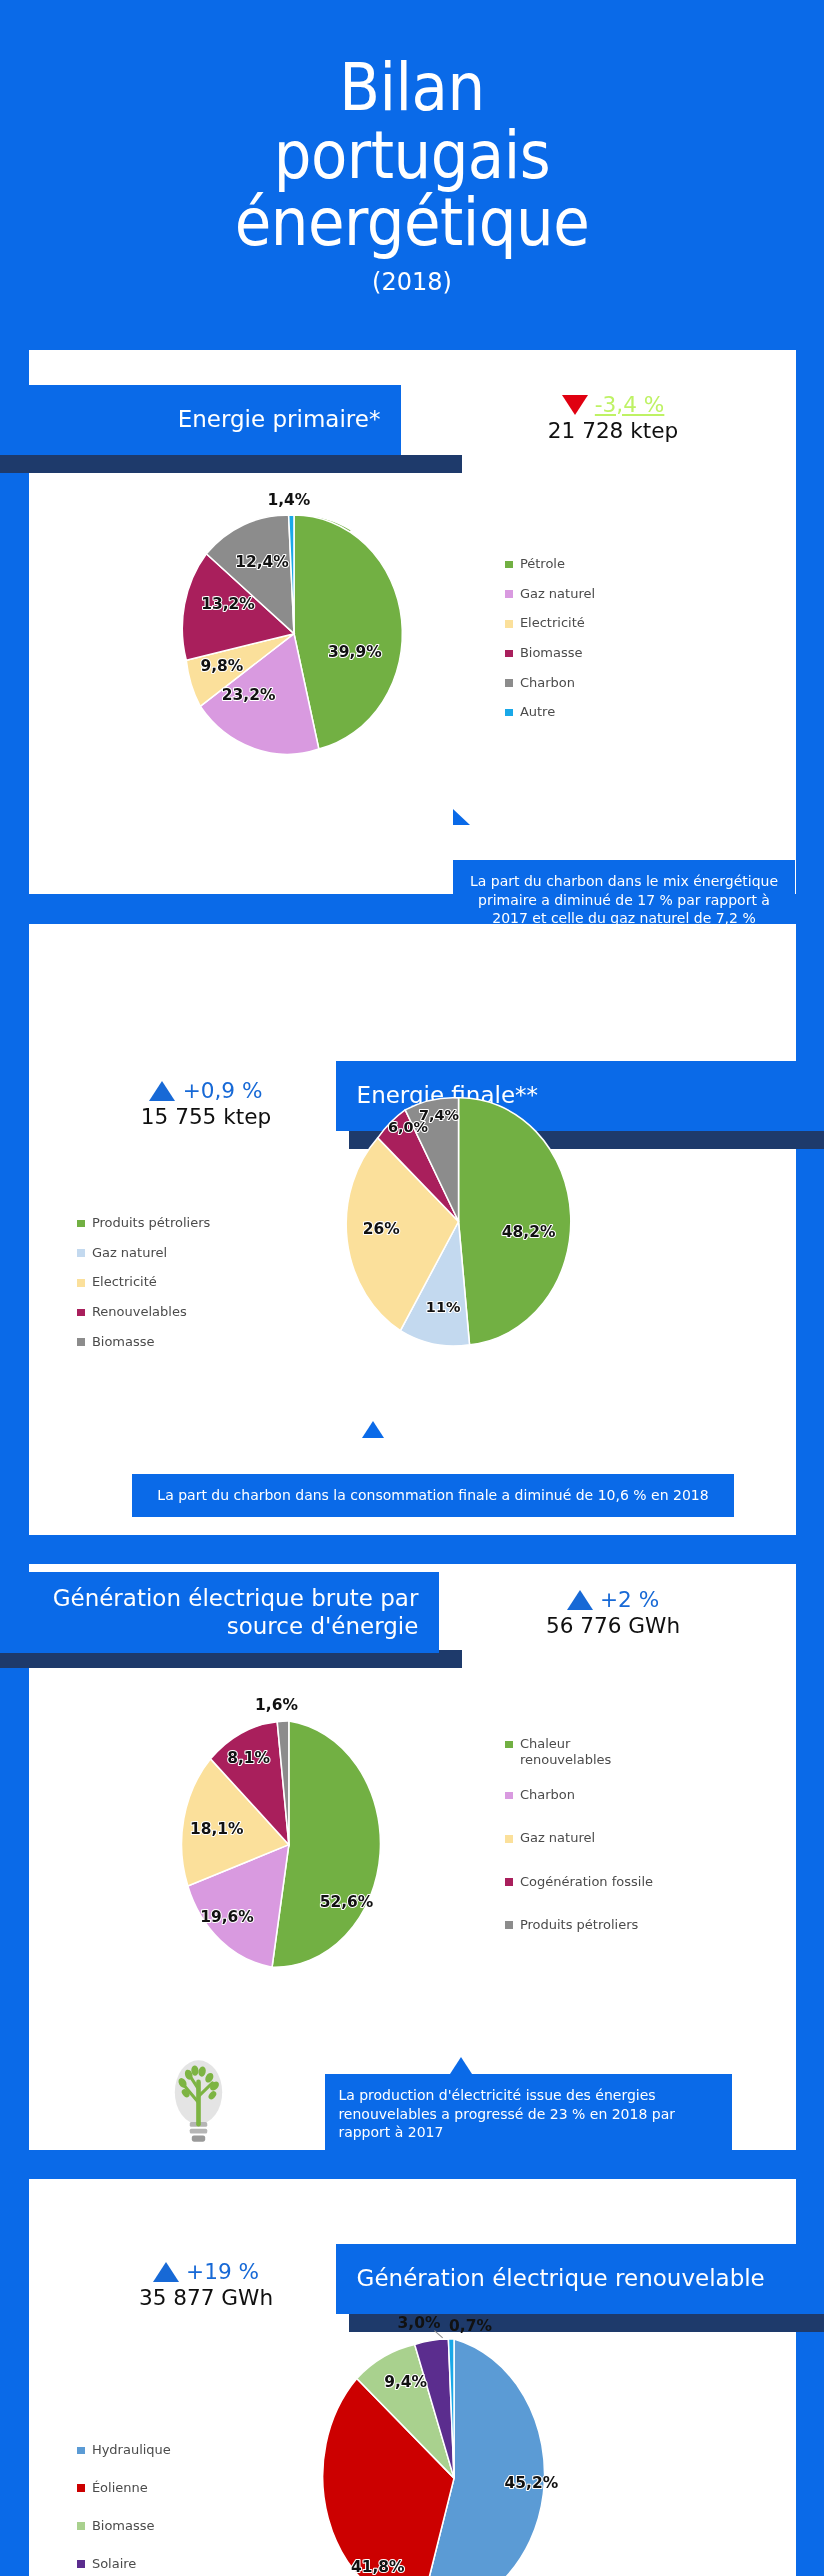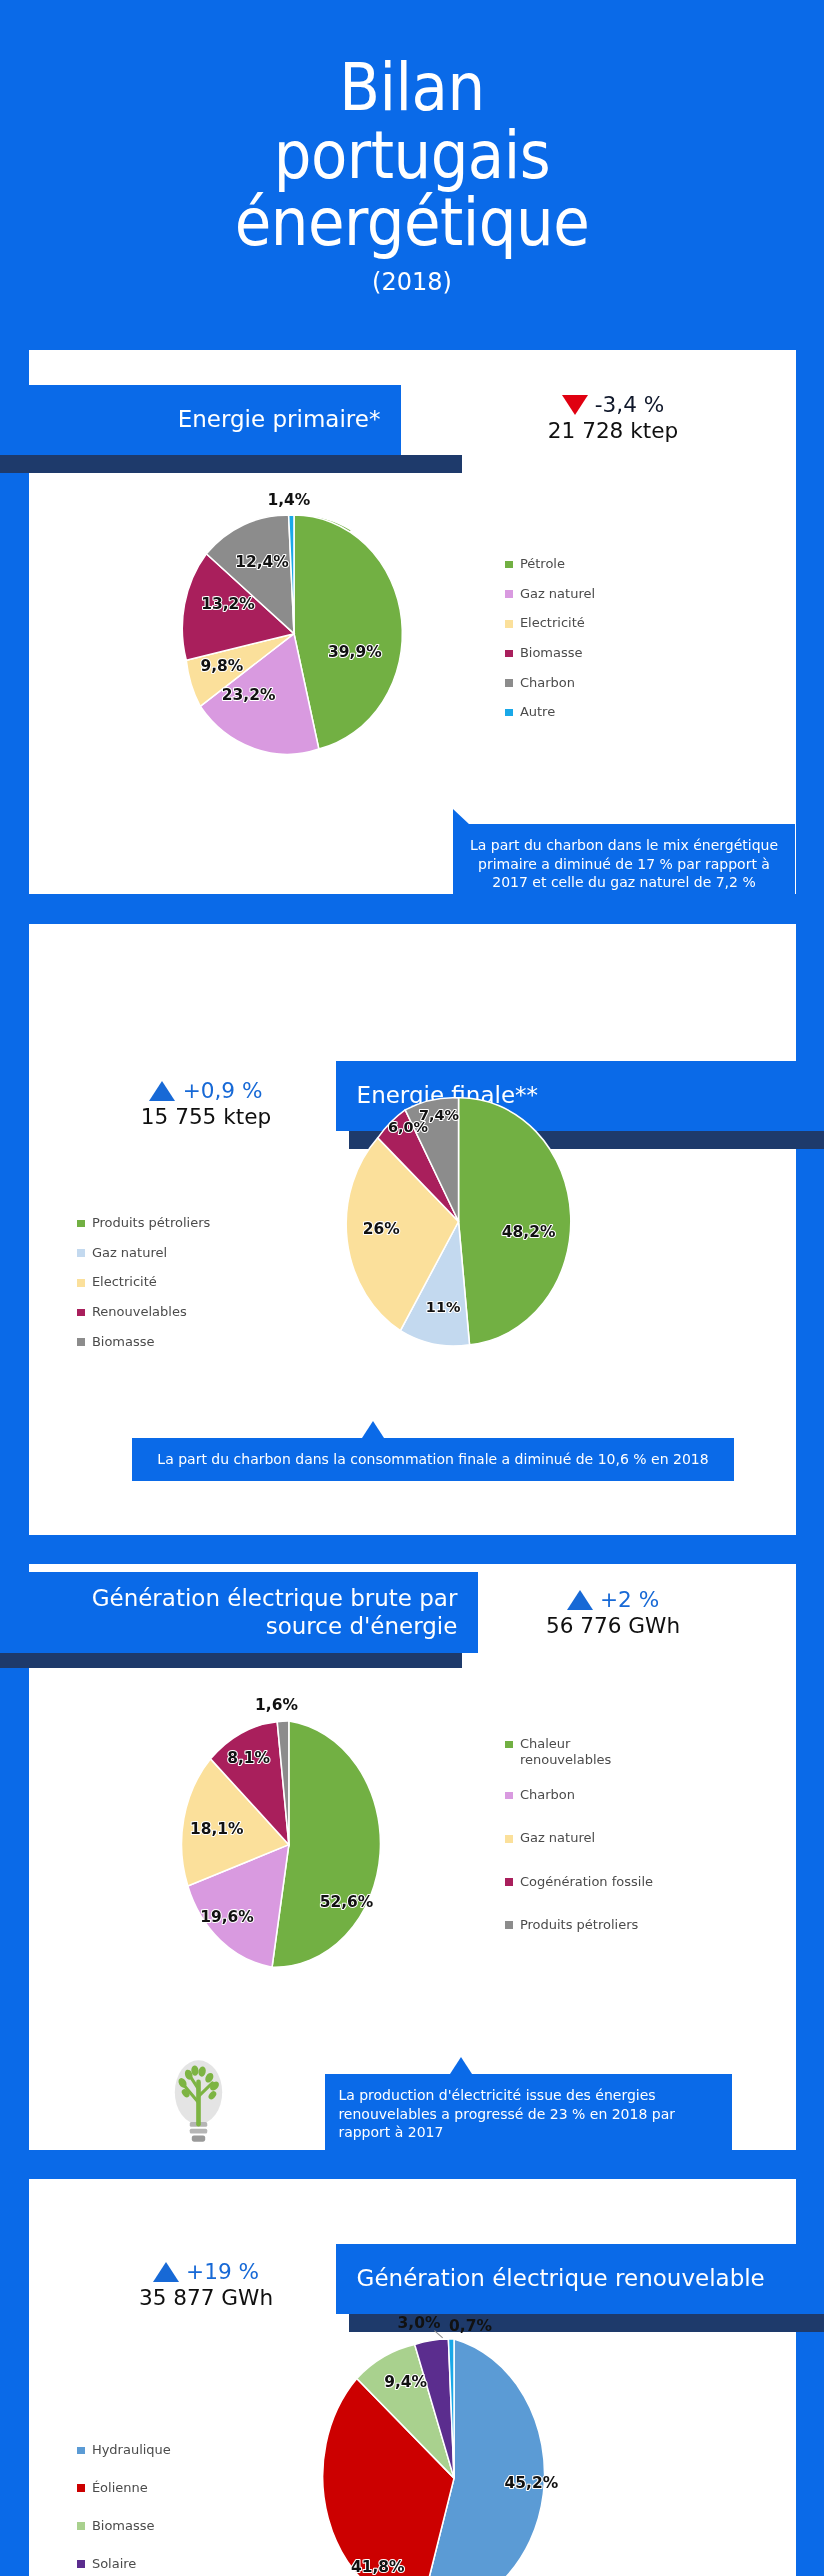--- a/index.html
+++ b/index.html
@@ -67,40 +67,40 @@
   }
   .band-title {
     color: #ffffff;
     font-size: 23px;
     line-height: 1.18;
     width: 100%;
     font-family: "DejaVu Sans", sans-serif;
   }
   .ta-right { text-align: right; }
   .ta-left  { text-align: left; }
-  .ta-center{ text-align: center; }
+  .ta-center{ text-align: center; margin-top: 36px; }
 
   
   .kpi { position: absolute; text-align: center; }
   .kpi-row { display: flex; align-items: center; justify-content: center; gap: 7.2px; }
   .tri-up {
     width: 0; height: 0;
     border-left: 13.4px solid transparent;
     border-right: 13.4px solid transparent;
     border-bottom: 20.6px solid #1769d6;
   }
   .tri-down {
     width: 0; height: 0;
     border-left: 13.4px solid transparent;
     border-right: 13.4px solid transparent;
     border-top: 20.6px solid #e00010;
   }
   .kpi-pct { font-size: 21.6px; font-family: "DejaVu Sans", sans-serif; }
   .kpi-pct.up   { color: #1769d6; }
-  .kpi-pct.down { color: #0f172a; }
+  .kpi-pct.down { color: #bef264; text-decoration: underline; }
   .kpi-val { font-size: 21.6px; color: #101010; margin-top: 1px; font-family: "DejaVu Sans", sans-serif; }
 
   
   .pie-wrap { position: absolute; }
   .slice-label {
     font-family: "DejaVu Sans", sans-serif;
     font-weight: bold;
     fill: #111;
     paint-order: stroke;
     stroke: #fff;
@@ -306,21 +306,21 @@
 
   <div class="callout" style="left:132px; top:1438px; width:602px;">
     <div class="tail tail-up" style="left:230px;"></div>
     <div class="body ta-center">La part du charbon dans la consommation finale a diminué de 10,6 % en 2018</div>
   </div>
 
   <div class="panel" style="left:29px; top:1564px; width:767px; height:586px;"></div>
 
   <div class="band" style="left:0px; top:1572px; width:478px;">
     <div class="shadow" style="left:0; top:78px; width:462px;"></div>
-    <div class="bar" style="width:478px; min-height:78px;">
+    <div class="bar" style="width:439px; min-height:78px;">
       <div class="band-title ta-right">Génération électrique brute par source d'énergie</div>
     </div>
   </div>
 
   <div class="kpi" style="left:515px; top:1587px; width:196px;">
     <div class="kpi-row">
       <div class="tri-up"></div>
       <div class="kpi-pct up">+2 %</div>
     </div>
     <div class="kpi-val">56 776 GWh</div>

